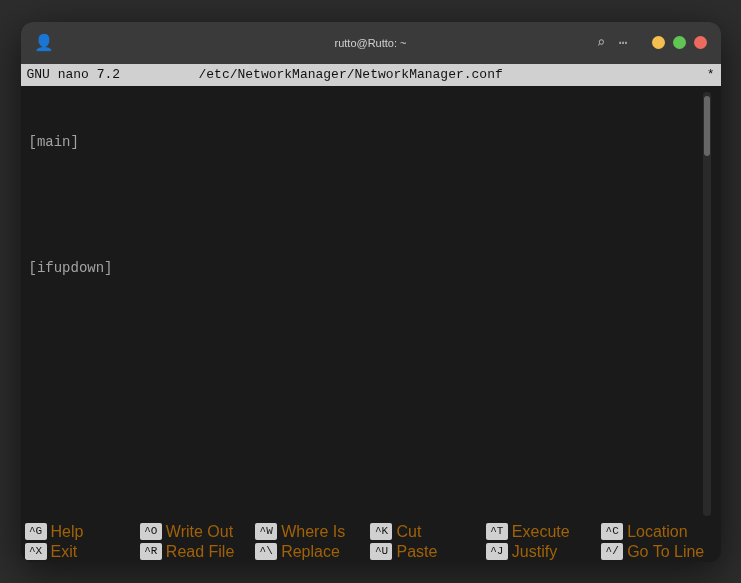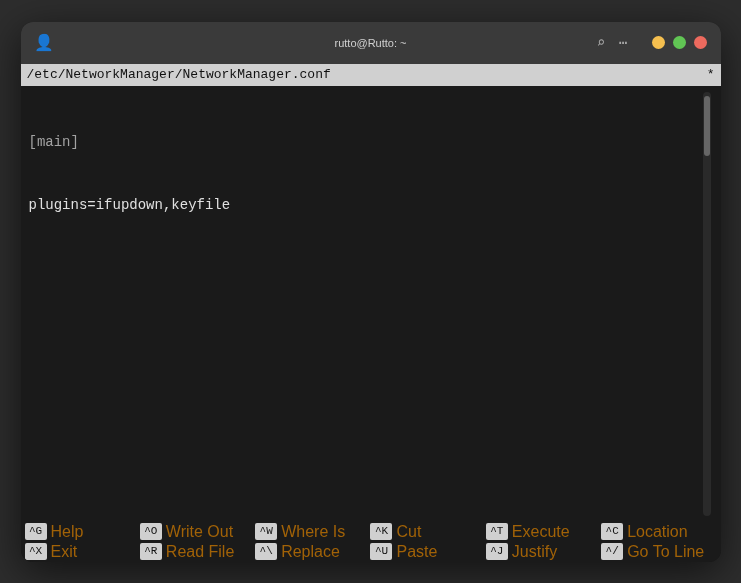--- a/index.html
+++ b/index.html
@@ -214,29 +214,30 @@
       <span class="menu-icon">⋯</span>
       <div class="traffic-lights">
         <div class="traffic-light tl-yellow"></div>
         <div class="traffic-light tl-green"></div>
         <div class="traffic-light tl-red"></div>
       </div>
     </div>
   </div>
 
   <div class="nano-header">
+    <span class="nano-header-left">GNU nano 7.2</span>
     <span class="nano-header-center">/etc/NetworkManager/NetworkManager.conf</span>
     <span class="nano-header-right">*</span>
   </div>
 
   <div class="editor-area">
     <div class="editor-content">
       <div class="line-cyan">[main]</div>
-      <div class="line-normal">plugins=ifupdown,keyfile</div>
       <div class="empty-line"></div>
+      <div class="line-cyan">[ifupdown]</div>
       <div class="empty-line"></div>
       <div class="empty-line"></div>
       
     </div>
     <div class="scrollbar">
       <div class="scrollbar-thumb"></div>
     </div>
   </div>
 
   <div class="nano-footer">

